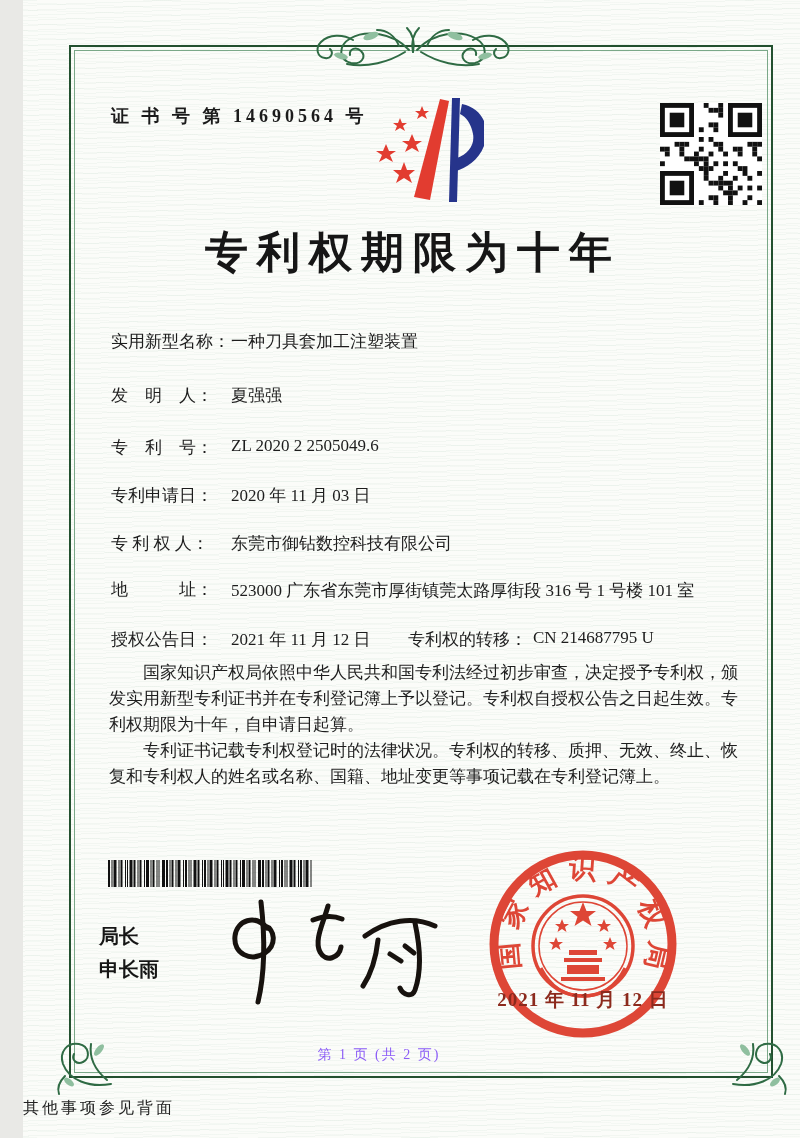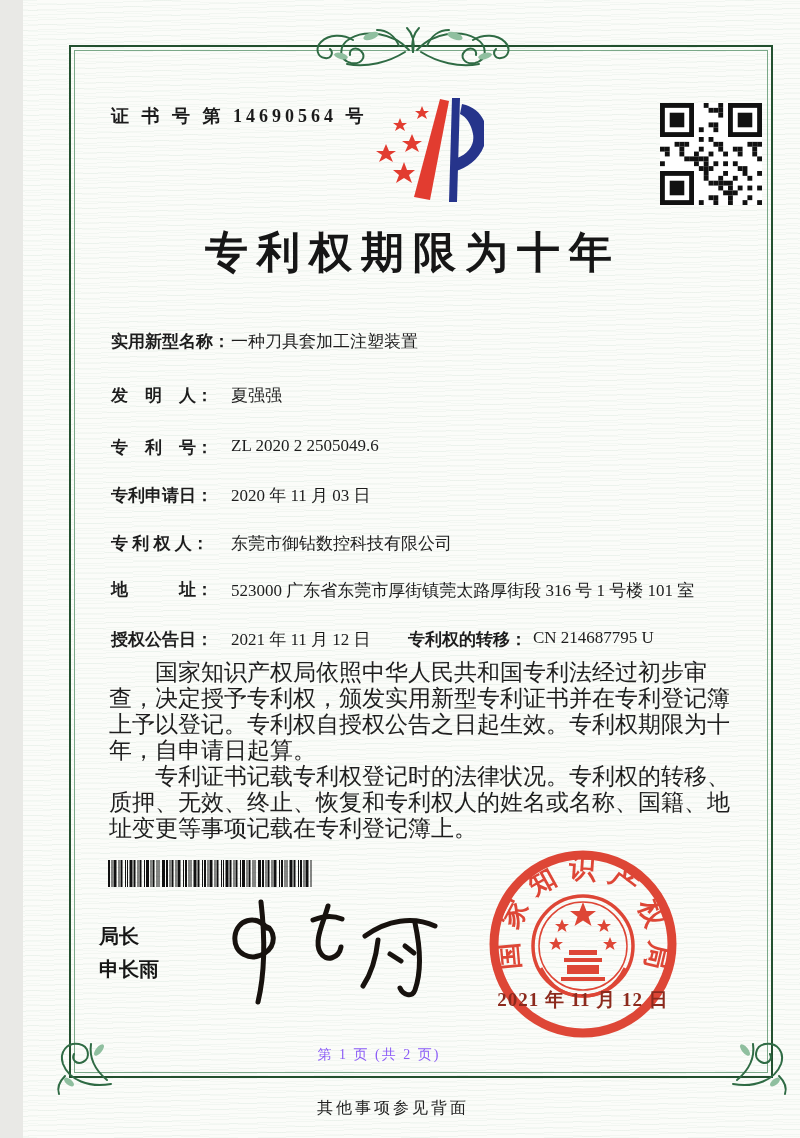--- a/index.html
+++ b/index.html
@@ -35,45 +35,45 @@
     left:88px; top:104px; font-size:18px; font-weight:600;
     letter-spacing:4px; color:#1b1b1b;
   }
 
   .title {
     left:40px; top:224px; width:700px; text-align:center;
     font-size:43px; font-weight:700; letter-spacing:9px; color:#161616;
   }
 
   .row { left:88px; width:630px; font-size:17px; color:#1d1d1d; }
-  .row .lbl { display:inline-block; min-width:120px; font-weight:700; vertical-align:top; }
+  .row .lbl { display:inline-block; min-width:120px; font-weight:400; vertical-align:top; }
   .row .val { font-weight:400; }
   .row .val.wrap { display:inline-block; width:500px; line-height:26px; vertical-align:top; }
   .pair2 { position:absolute; left:297px; top:0; white-space:nowrap; }
   .pair2 .lbl { min-width:0; margin-right:6px; }
 
   .body-text {
     left:86px; top:660px; width:630px;
-    font-size:23px; line-height:26px; color:#1e1e1e;
+    font-size:17px; line-height:26px; color:#1e1e1e;
   }
   .body-text p { text-indent:2em; margin:0; }
 
   .director { left:76px; top:920px; font-size:20px; font-weight:700; color:#161616; line-height:33px; }
 
   .seal-date {
     left:462px; top:987px; width:196px; text-align:center;
     font-size:19px; font-weight:700; color:#8c2a1d; letter-spacing:1px;
   }
 
   .page-num {
     left:0; top:1046px; width:712px; text-align:center;
     font-size:14px; color:#8b5cf6; letter-spacing:2px;
   }
   .back-note {
-    left:12px; top:1098px; width:716px; text-align:center;
+    left:0; top:1098px; width:716px; text-align:left;
     font-size:16px; color:#222; letter-spacing:3px;
   }
 </style>
 </head>
 <body>
 
 <div class="page">
 
   <div class="frame"></div>
 

